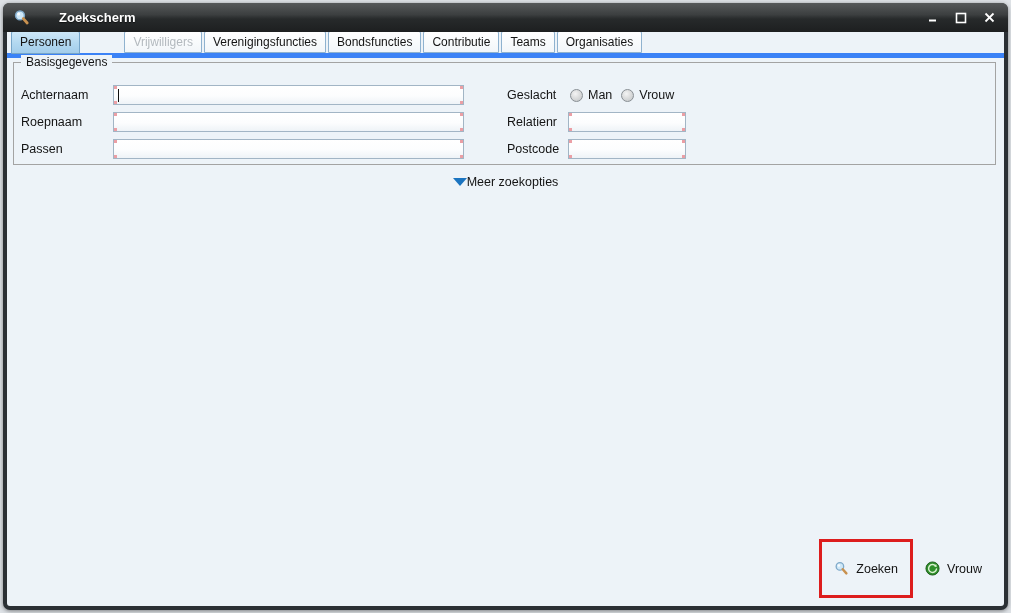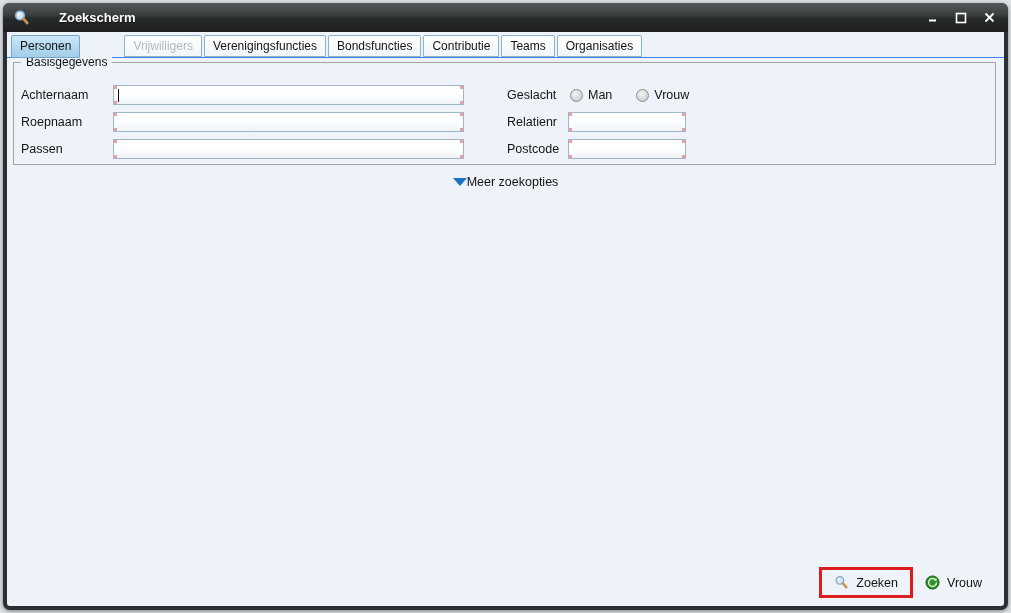--- a/index.html
+++ b/index.html
@@ -42,21 +42,21 @@
     height:574px;
     background:#edf3f8;
     border-radius:0 0 3px 3px;
     overflow:hidden;
   }
 
   
   .tabstrip {
     position:absolute; top:0; left:0; right:0; height:26px;
     padding:3px 0 0 4px;
-    border-bottom:1px solid #3b82f6;
+    border-bottom:5px solid #3b82f6;
     display:flex; align-items:flex-end; gap:2px;
   }
   .tab {
     height:22px; line-height:20px;
     padding:0 8px;
     font-size:12px; color:#141414;
     background:linear-gradient(180deg,#ffffff,#f2f6f9);
     border:1px solid #8fb2cf;
     border-radius:2px 2px 0 0;
     white-space:nowrap;
@@ -113,21 +113,21 @@
   }
   
   .r1 { top:22px; } .r2 { top:49px; } .r3 { top:76px; }
   .lab-left  { left:7px;  width:90px; }
   .in-left   { left:99px; width:351px; }
   .lab-right { left:493px; width:56px; }
   .in-right  { left:554px; width:118px; }
 
   .radio-group {
     position:absolute; left:556px; height:20px;
-    display:flex; align-items:center; gap:24px;
+    display:flex; align-items:center; gap:9px;
   }
   .radio-item { display:flex; align-items:center; gap:5px; cursor:pointer; }
   .radio-circle {
     width:13px; height:13px; border-radius:50%;
     border:1px solid #898f94;
     background:radial-gradient(circle at 40% 35%, #f4f4f4 0%, #dcdddd 45%, #bfc3c6 100%);
   }
   .radio-label { font-size:12.5px; color:#141414; }
 
   
@@ -144,21 +144,21 @@
   }
   .more-text { font-size:12.5px; color:#141414; }
 
   
   .footer {
     position:absolute; right:18px; bottom:8px;
     display:flex; align-items:center; gap:8px;
   }
   .annotation {
     border:3px solid #dd1d1d;
-    padding:3px 8px;
+    padding:17px 8px;
     display:flex; align-items:flex-end;
   }
   .btn {
     display:flex; align-items:center; gap:7px;
     background:transparent; border:none;
     font-size:12.5px; color:#141414;
     font-family:inherit;
     cursor:pointer; padding:2px 4px;
   }
   .btn svg { display:block; }

